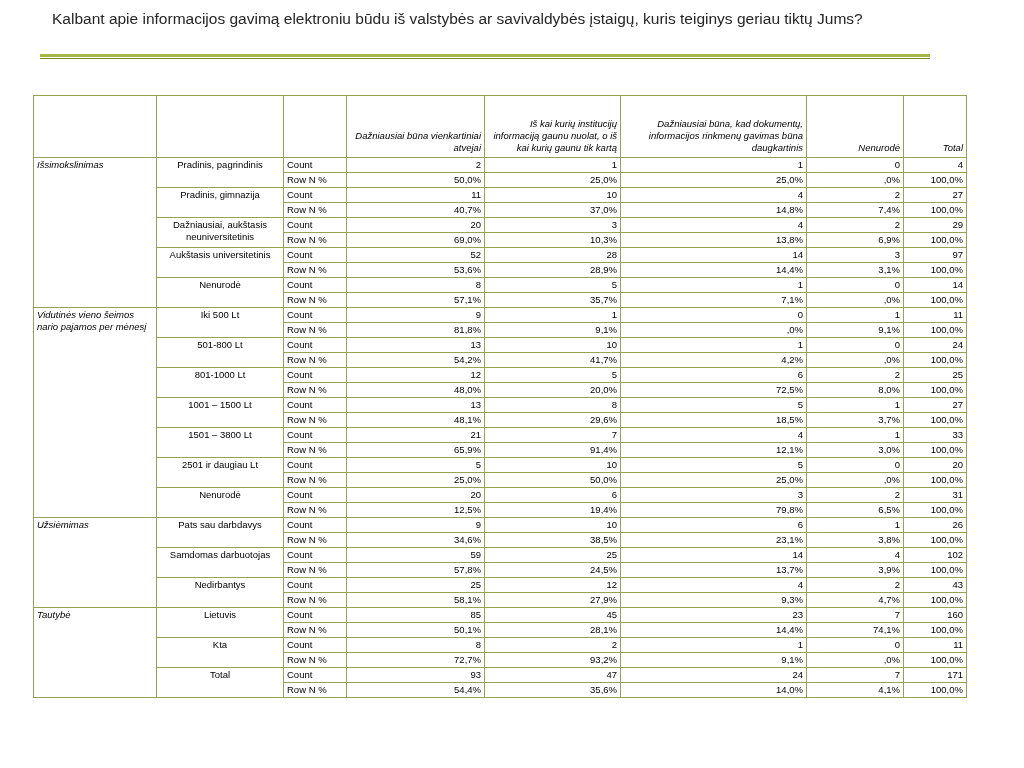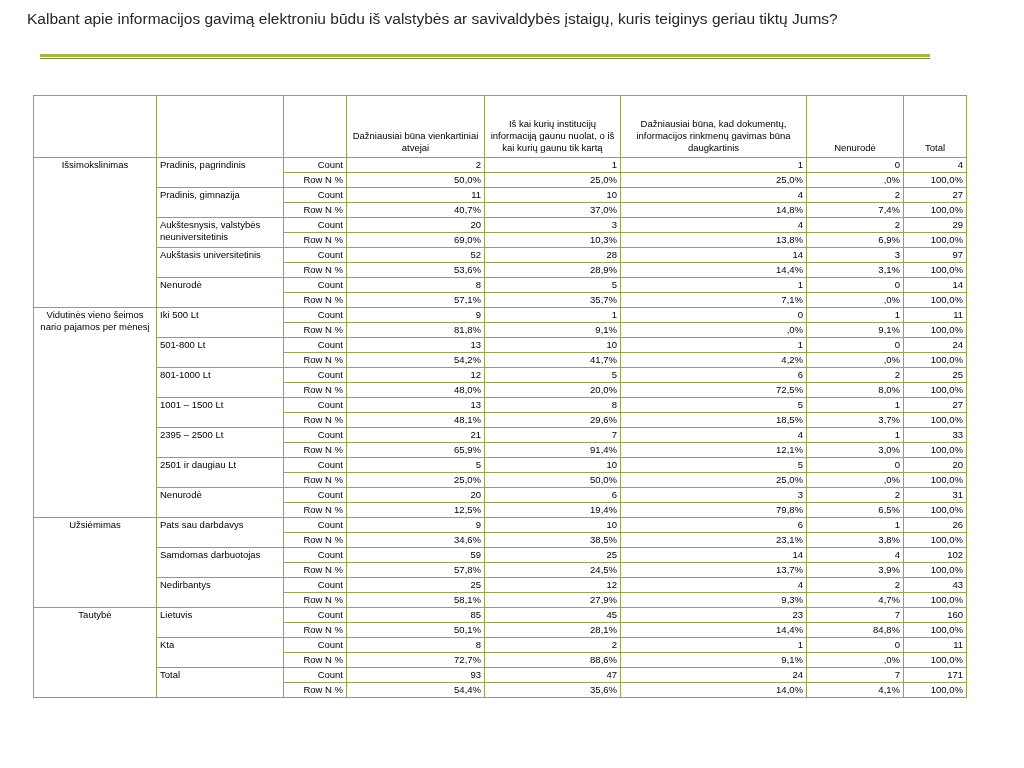--- a/index.html
+++ b/index.html
@@ -6,21 +6,21 @@
   html,body { width:1024px; height:768px; }
   body {
     background:#ffffff;
     font-family:"Liberation Sans", sans-serif;
     position:relative;
     overflow:hidden;
     color:#000;
   }
   .title {
     position:absolute;
-    left:27px; top:8px;
+    left:52px; top:8px;
     width:885px;
     font-size:15.5px;
     line-height:1.45;
     color:#262626;
   }
   .rule { position:absolute; left:40px; top:54px; width:890px; }
   .rule-top { height:3px; background:var(--accent,#a6b648); }
   .rule-bottom { height:1px; background:var(--accent-dark,#77862f); margin-top:1px; }
 
   table.stat {
@@ -34,27 +34,28 @@
   table.stat td, table.stat th {
     border:1px solid var(--tbl,#94a355);
     padding:1px 3px;
     font-weight:normal;
     line-height:1.25;
     overflow:hidden;
   }
   table.stat th {
     height:62px;
     vertical-align:bottom;
-    text-align:center;
+    text-align:right;
     padding-bottom:3px;
+    font-style:italic;
   }
   table.stat tbody tr { height:15px; }
-  td.grp { vertical-align:top; text-align:center; }
-  td.cat { vertical-align:top; text-align:left; }
-  td.meas { text-align:right; }
+  td.grp { vertical-align:top; text-align:left;font-style:italic; }
+  td.cat { vertical-align:top; text-align:center; }
+  td.meas { text-align:left; }
   td.val { text-align:right; }
 </style>
 </head>
 <body>
 
 <div class="title">Kalbant apie informacijos gavimą elektroniu būdu iš valstybės ar savivaldybės įstaigų, kuris teiginys geriau tiktų Jums?</div>
 
 <div class="rule">
   <div class="rule-top"></div>
   <div class="rule-bottom"></div>
@@ -113,21 +114,21 @@
       </tr>
       <tr>
         <td class="meas">Row N %</td>
         <td class="val">40,7%</td>
         <td class="val">37,0%</td>
         <td class="val">14,8%</td>
         <td class="val">7,4%</td>
         <td class="val">100,0%</td>
       </tr>
       <tr>
-        <td class="cat" rowspan="2">Aukštesnysis, valstybės neuniversitetinis</td>
+        <td class="cat" rowspan="2">Dažniausiai, aukštasis neuniversitetinis</td>
         <td class="meas">Count</td>
         <td class="val">20</td>
         <td class="val">3</td>
         <td class="val">4</td>
         <td class="val">2</td>
         <td class="val">29</td>
       </tr>
       <tr>
         <td class="meas">Row N %</td>
         <td class="val">69,0%</td>
@@ -233,21 +234,21 @@
       </tr>
       <tr>
         <td class="meas">Row N %</td>
         <td class="val">48,1%</td>
         <td class="val">29,6%</td>
         <td class="val">18,5%</td>
         <td class="val">3,7%</td>
         <td class="val">100,0%</td>
       </tr>
       <tr>
-        <td class="cat" rowspan="2">2395 – 2500 Lt</td>
+        <td class="cat" rowspan="2">1501 – 3800 Lt</td>
         <td class="meas">Count</td>
         <td class="val">21</td>
         <td class="val">7</td>
         <td class="val">4</td>
         <td class="val">1</td>
         <td class="val">33</td>
       </tr>
       <tr>
         <td class="meas">Row N %</td>
         <td class="val">65,9%</td>
@@ -350,36 +351,36 @@
         <td class="val">45</td>
         <td class="val">23</td>
         <td class="val">7</td>
         <td class="val">160</td>
       </tr>
       <tr>
         <td class="meas">Row N %</td>
         <td class="val">50,1%</td>
         <td class="val">28,1%</td>
         <td class="val">14,4%</td>
-        <td class="val">84,8%</td>
+        <td class="val">74,1%</td>
         <td class="val">100,0%</td>
       </tr>
       <tr>
         <td class="cat" rowspan="2">Kta</td>
         <td class="meas">Count</td>
         <td class="val">8</td>
         <td class="val">2</td>
         <td class="val">1</td>
         <td class="val">0</td>
         <td class="val">11</td>
       </tr>
       <tr>
         <td class="meas">Row N %</td>
         <td class="val">72,7%</td>
-        <td class="val">88,6%</td>
+        <td class="val">93,2%</td>
         <td class="val">9,1%</td>
         <td class="val">,0%</td>
         <td class="val">100,0%</td>
       </tr>
       <tr>
         <td class="cat" rowspan="2">Total</td>
         <td class="meas">Count</td>
         <td class="val">93</td>
         <td class="val">47</td>
         <td class="val">24</td>

